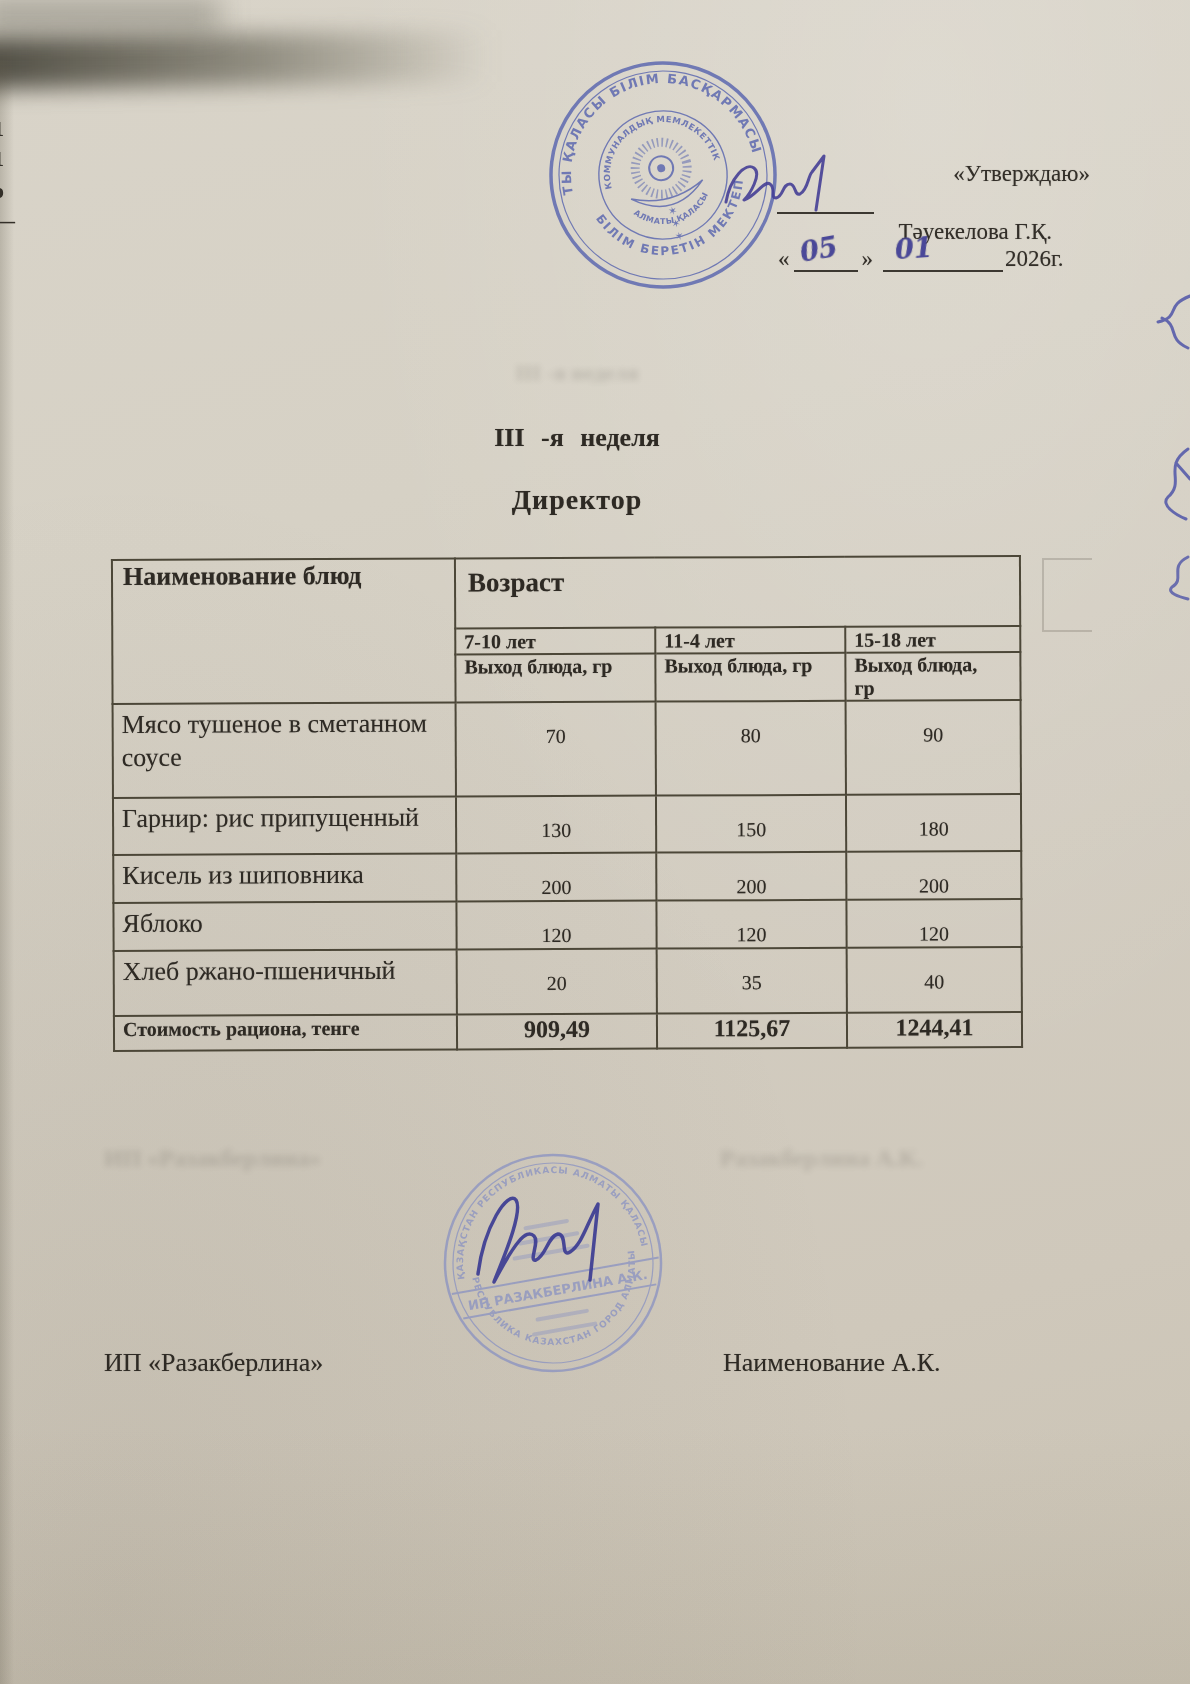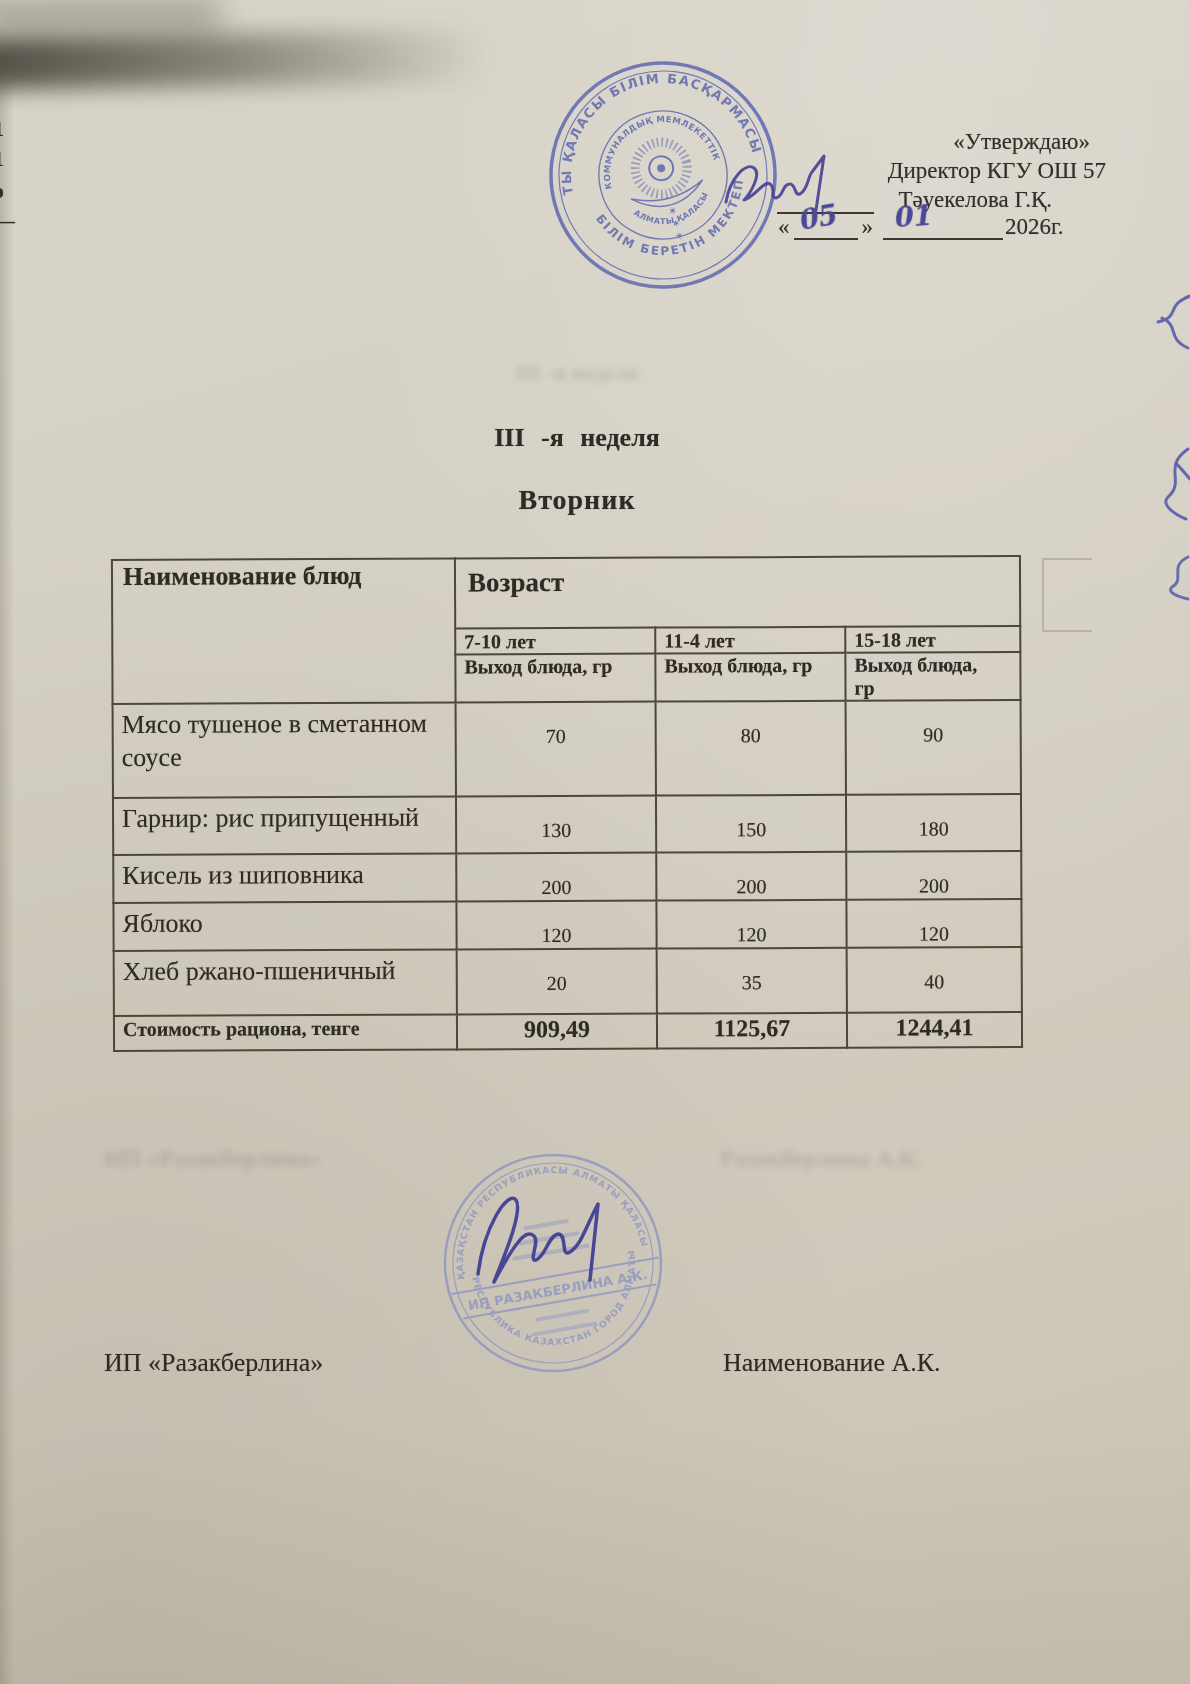--- a/index.html
+++ b/index.html
@@ -42,21 +42,21 @@
     border:2px solid rgba(80,75,62,0.22);border-right:none;
   }
   .pen-mark{position:absolute;filter:blur(0.3px);}
   .vignette-bottom{
     position:absolute;left:0;bottom:0;width:100%;height:260px;
     background:linear-gradient(to bottom, rgba(118,108,86,0), rgba(118,108,86,0.10));
     pointer-events:none;
   }
   
   .appr{position:absolute;color:#322e28;font-size:23px;white-space:nowrap;
-        text-shadow:0 0 1px rgba(46,42,36,0.38);}
+        text-shadow:0 0 1px rgba(46,42,36,0.38);margin-top:32px;}
   .appr-l1{left:770px;top:129px;width:320px;text-align:right;}
   .appr-l2{left:770px;top:158px;width:336px;text-align:right;}
   .appr-l3{left:770px;top:187px;width:282px;text-align:right;}
   .appr-date{left:778px;top:214px;display:flex;align-items:flex-end;}
   .blank{display:inline-block;border-bottom:2px solid #3c3831;position:relative;}
   .blank1{width:64px;height:24px;margin:0 4px;}
   .blank2{width:120px;height:24px;margin:0 2px 0 10px;}
   .hw{
     position:absolute;color:#4a4899;font-size:27px;font-style:italic;font-weight:bold;
     font-family:"DejaVu Serif",serif;filter:blur(0.3px);
@@ -159,41 +159,40 @@
         <circle cx="125" cy="118" r="4" stroke="none"></circle>
         <path d="M88,140 Q125,158 162,140 Q125,172 88,140 Z" stroke-width="1.5" fill="none"></path>
         <text x="125" y="166" font-size="11" text-anchor="middle" stroke="none">✶</text>
         <text x="125" y="179" font-size="11" text-anchor="middle" stroke="none">✶</text>
         <text x="125" y="192" font-size="11" text-anchor="middle" stroke="none">✶</text>
       </g>
     </g>
   </svg>
 
   <div class="appr appr-l1">«Утверждаю»</div>
-  <div class="appr appr-l2">Директор КГУ ОШ 57</div>
   <div class="appr appr-l3">Тәуекелова Г.Қ.</div>
   <div class="sig-line"></div>
   <svg class="sig-top-svg" width="130" height="68" viewBox="0 0 130 68">
     <path d="M6,52 C10,28 26,12 34,18 C42,24 30,44 24,50 C36,46 44,30 50,34 C56,38 50,48 56,48 C64,46 62,34 70,34 C76,34 74,46 80,44 C88,40 88,26 92,22 L104,6 L96,60" stroke="#453f96" stroke-width="3" fill="none" stroke-linecap="round" stroke-linejoin="round" opacity="0.9"></path>
   </svg>
   <div class="appr appr-date">
     <span>«</span>
       <span class="blank blank1">
         <span class="hw hw-day">05</span>
       </span>
       <span>»</span>
       <span class="blank blank2">
         <span class="hw hw-month">01</span>
       </span>
       <span>2026г.</span>
   </div>
 
   <div class="ghost ghost-title">III -я  неделя</div>
   <div class="title-week">III -я  неделя</div>
-  <div class="title-day">Вторник</div>
+  <div class="title-day">Директор</div>
 
   <table class="menu-table">
     <colgroup>
       <col style="width:343px">
         <col style="width:200px">
         <col style="width:190px">
         <col style="width:175px">
     </colgroup>
     <tbody>
         <tr class="r-h1">

